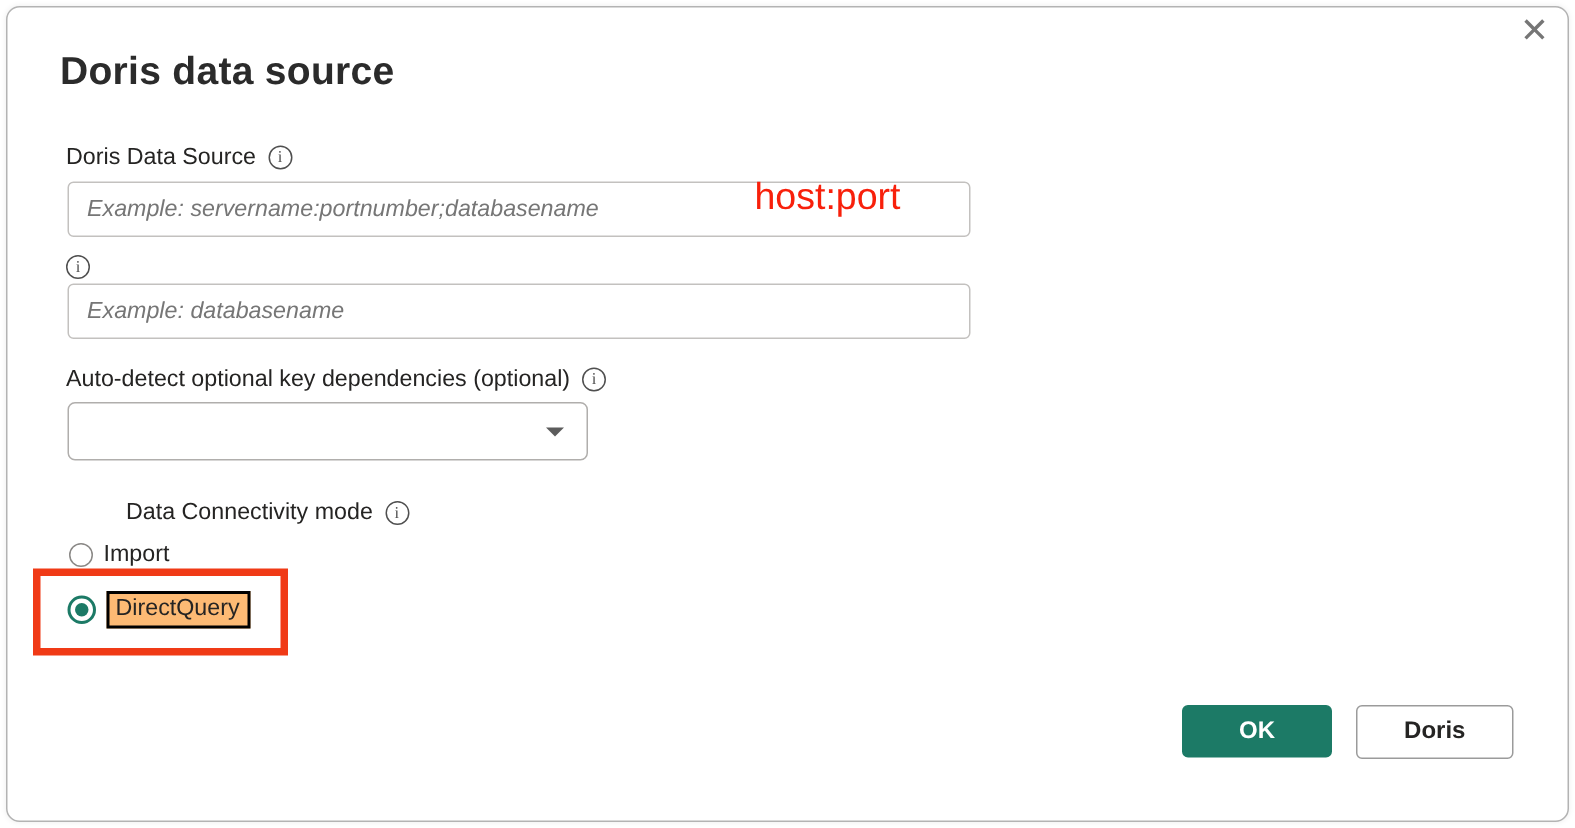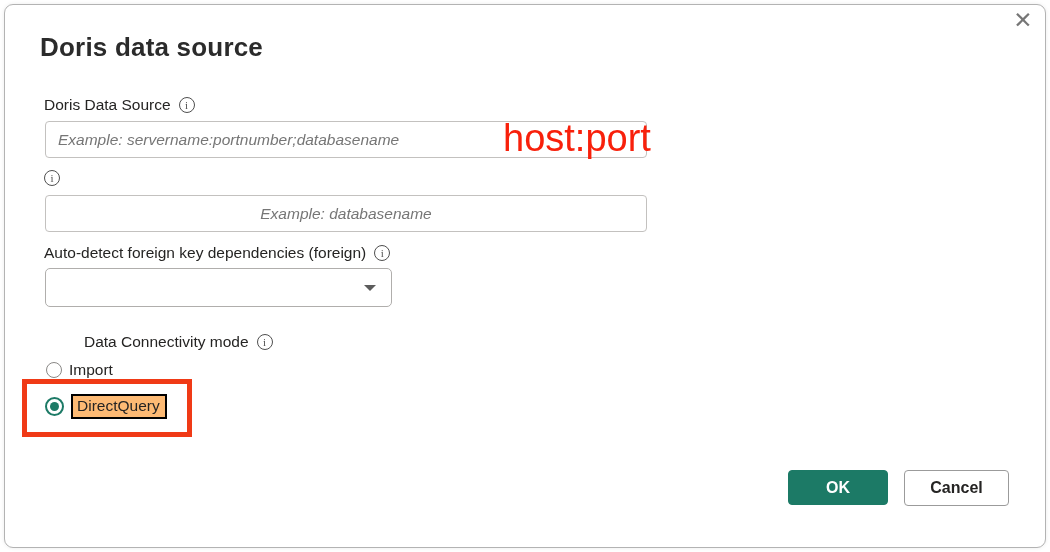--- a/index.html
+++ b/index.html
@@ -41,21 +41,21 @@
   .radio-row { position:absolute; display:flex; align-items:center; gap:7px;
                font-size:15.5px; color:#252423;justify-content:space-between; }
   .radio-circle { width:16px; height:16px; border:1.5px solid #8a8886;
                   border-radius:50%; background:#fff; flex:0 0 auto;
                   display:flex; align-items:center; justify-content:center; }
   .radio-circle.selected { width:19px; height:19px; border:2.5px solid #1c7a66; }
   .radio-dot { width:9px; height:9px; border-radius:50%; background:#1c7a66; }
 
   .focus-box { border:2px solid #000; padding:1px 5px 2px 4px; background:#fdba74; }
 
-  .annotation-text { position:absolute; color:#f8200b; font-size:38px;
+  .annotation-text { position:absolute; color:#f8200b; font-size:25px;
                      font-weight:400; z-index:5; pointer-events:none; }
   .annotation-rect { position:absolute; left:22px; top:379px; width:170px; height:58px;
                      border:5px solid #f03a16; z-index:4; pointer-events:none; }
 
   .btn { position:absolute; top:470px; height:35px; border-radius:4px;
          font-size:16px; display:flex; align-items:center; justify-content:center;
          cursor:pointer; font-family:"Liberation Sans", sans-serif; }
   .btn-ok { left:788px; width:100px; background:#1c7a66; border:1px solid #1c7a66;
             color:#fff; font-weight:700; }
   .btn-cancel { left:904px; width:105px; height:36px; background:#fff;
@@ -74,24 +74,24 @@
   <div class="field-label" style="left:44px; top:96px;">
     <span>Doris Data Source</span>
     <span class="info-icon">i</span>
   </div>
   <input class="text-input" style="top: 121px;" type="text" placeholder="Example: servername:portnumber;databasename">
   <div class="annotation-text" style="left:503px; top:117px;">host:port</div>
 
   <div class="field-label" style="left:44px; top:170px;">
     <span class="info-icon">i</span>
   </div>
-  <input class="text-input" style="top: 195px; text-align: center;" type="text" placeholder="Example: databasename">
+  <input class="text-input" style="top: 189px;" type="text" placeholder="Example: databasename">
 
   <div class="field-label" style="left:44px; top:244px;">
-    <span>Auto-detect foreign key dependencies (foreign)</span>
+    <span>Auto-detect optional key dependencies (optional)</span>
     <span class="info-icon">i</span>
   </div>
   <div class="dropdown">
     <span style="flex:1; font-size:15.5px; color:#252423;"></span>
     <span class="caret-down"></span>
   </div>
 
   <div class="field-label" style="left:44px; top:333px;margin-left:40px;">
     <span>Data Connectivity mode</span>
     <span class="info-icon">i</span>
@@ -107,14 +107,14 @@
       <span class="radio-dot"></span>
     </span>
     <span class="focus-box">
       <span>DirectQuery</span>
     </span>
   </div>
 
   <div class="annotation-rect"></div>
 
   <div class="btn btn-ok">OK</div>
-  <div class="btn btn-cancel">Cancel</div>
+  <div class="btn btn-cancel">Doris</div>
 </div>
 
 </body></html>

